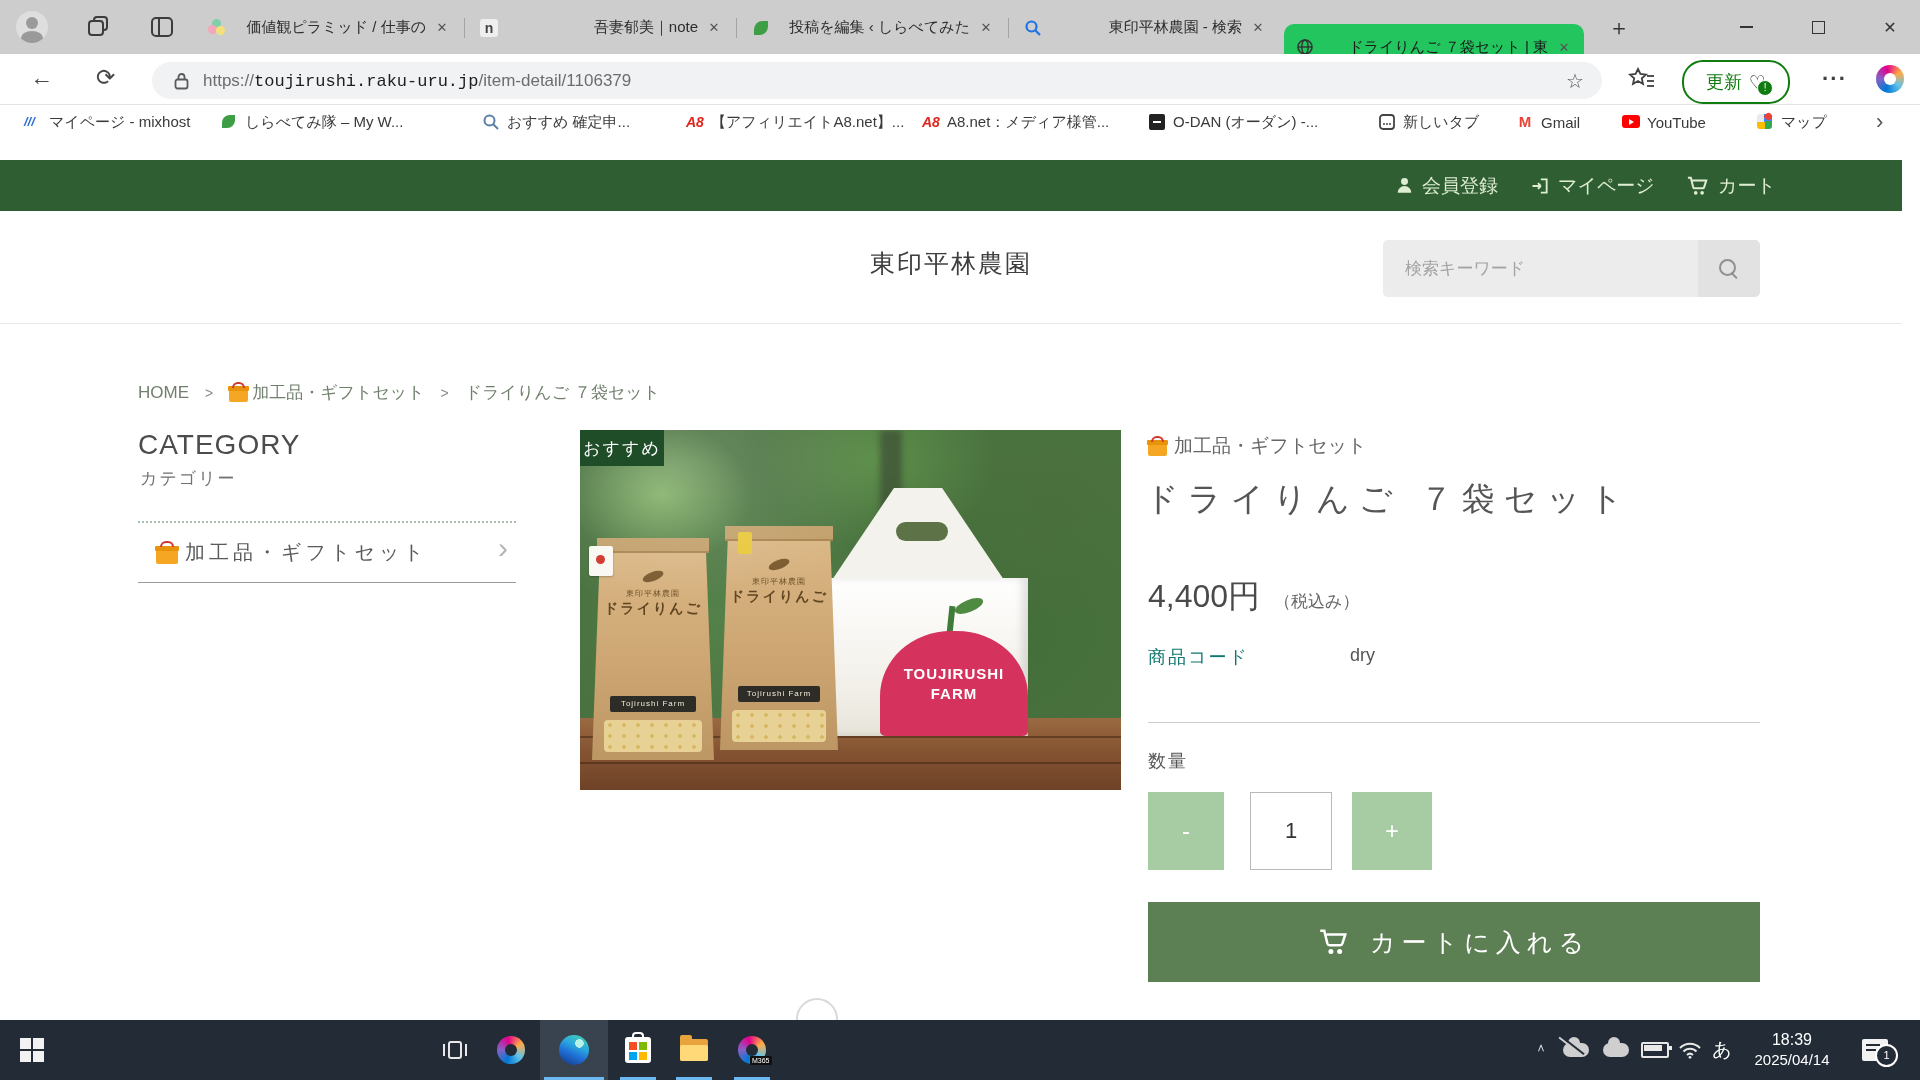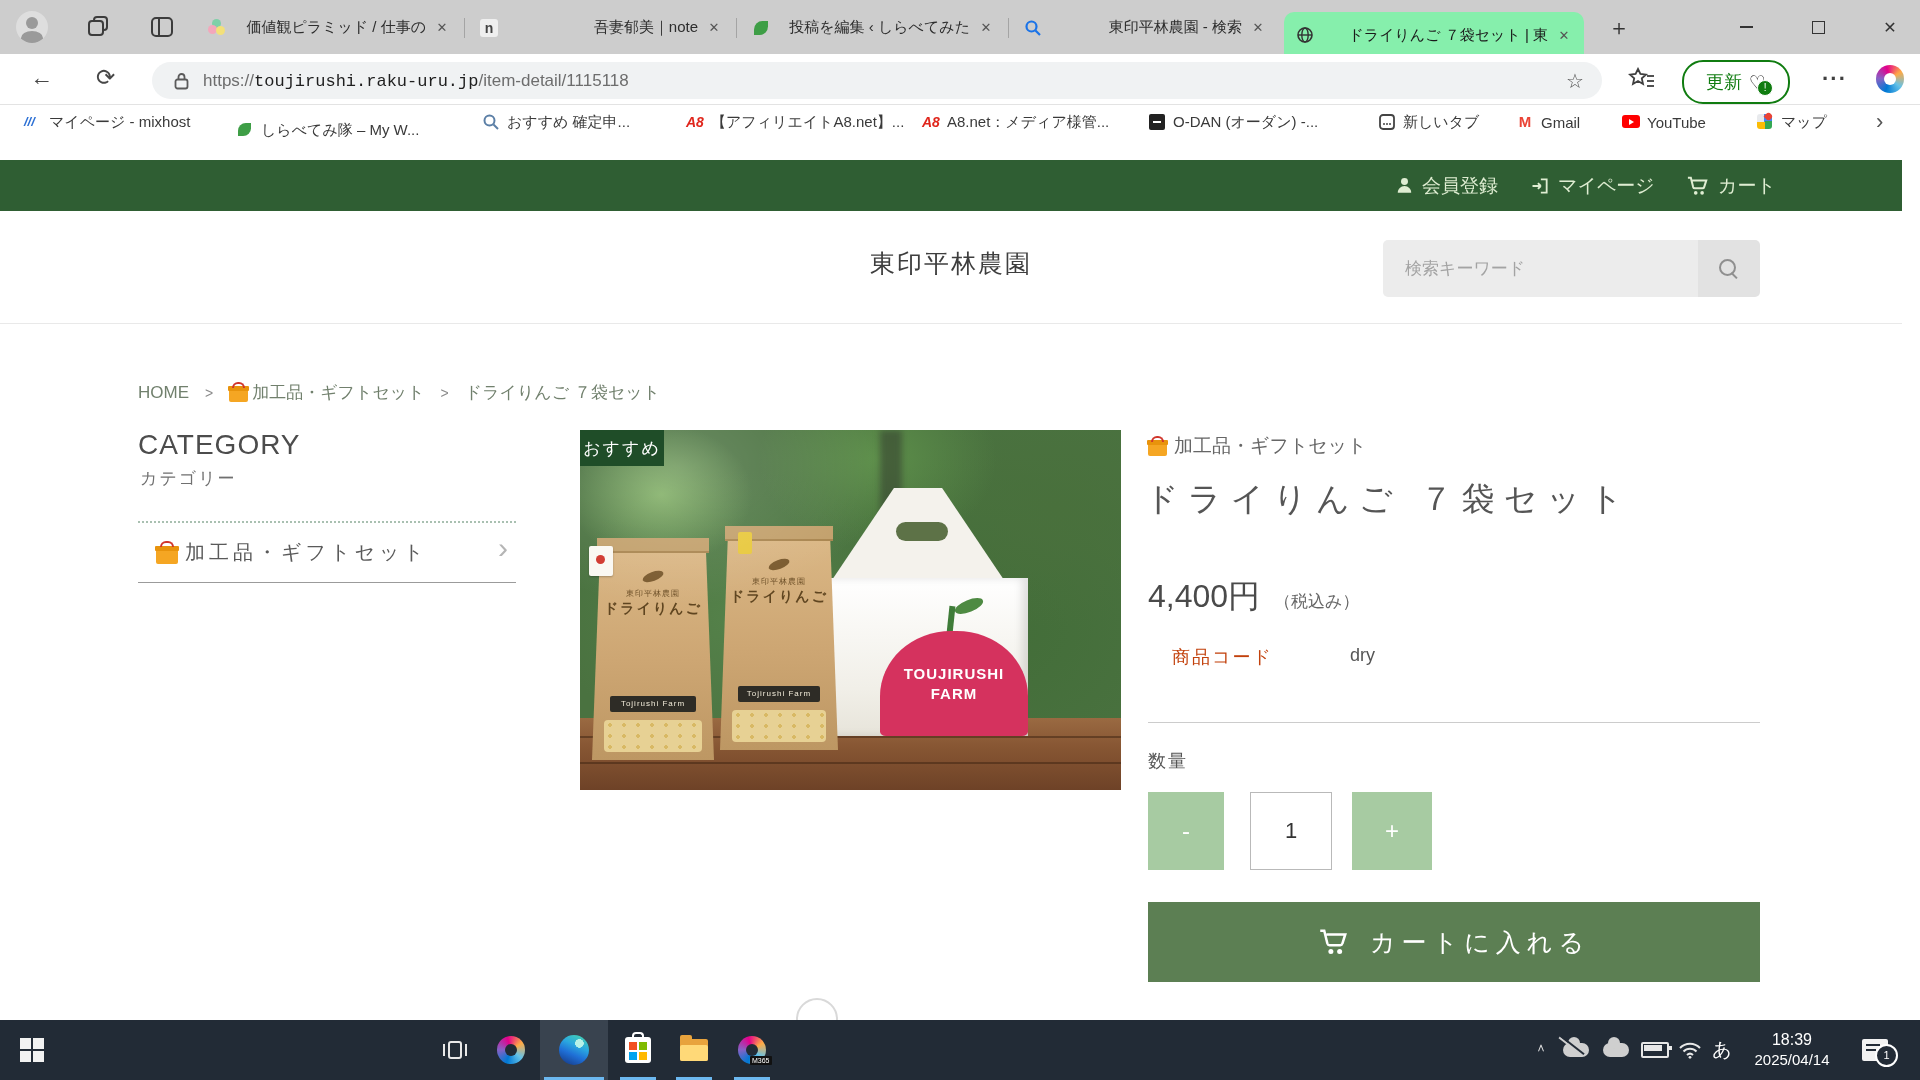--- a/index.html
+++ b/index.html
@@ -8,21 +8,21 @@
   .abs{position:absolute;}
   
   .tabstrip{position:absolute;left:0;top:0;width:1920px;height:54px;background:#cdcdcd;}
   .avatar{position:absolute;left:16px;top:11px;width:32px;height:32px;border-radius:50%;background:#dedede;overflow:hidden;}
   .avatar .head{position:absolute;left:10px;top:6px;width:12px;height:12px;border-radius:50%;background:#9a9a9a;}
   .avatar .body{position:absolute;left:5px;top:20px;width:22px;height:14px;border-radius:50% 50% 0 0;background:#9a9a9a;}
   .icobtn{position:absolute;top:13px;width:28px;height:28px;color:#3c3c3c;}
   .tab{position:absolute;top:9px;height:37px;display:flex;align-items:center;padding:0 12px;box-sizing:border-box;color:#2d2d2d;font-size:15px;}
   .tab .title{flex:1;white-space:nowrap;overflow:hidden;margin:0 8px;text-align:right;}
   .tab .x{color:#555;font-size:13px;width:16px;text-align:center;}
-  .tab.active{background:#86efac;border-radius:10px 10px 0 0;top:12px;height:46px;color:#1a1a1a;}
+  .tab.active{background:#22c55e;border-radius:10px 10px 0 0;top:24px;height:46px;color:#1a1a1a;}
   .tabsep{position:absolute;top:18px;width:1px;height:20px;background:#a4a4a4;}
   .fava{width:18px;height:18px;position:relative;flex:0 0 18px;}
   .winbtn{position:absolute;top:0;width:56px;height:54px;display:flex;align-items:center;justify-content:center;color:#333;}
   
   .toolbar{position:absolute;left:0;top:54px;width:1920px;height:51px;background:#fff;border-bottom:1px solid #e3e3e3;box-sizing:border-box;}
   .navico{position:absolute;top:64px;font-size:23px;color:#474747;top:10px;}
   .urlpill{position:absolute;left:152px;top:8px;width:1450px;height:37px;background:#f0f2f3;border-radius:19px;display:flex;align-items:center;}
   .urltext{font-size:17px;color:#6d6d6d;white-space:nowrap;}
   .urltext .domain{color:#1e1e1e;font-family:Liberation Mono, monospace;}
   .updatebtn{position:absolute;left:1682px;top:6px;width:104px;height:40px;border:2px solid #107c10;border-radius:21px;display:flex;align-items:center;justify-content:center;gap:7px;background:#fff;}
@@ -96,21 +96,21 @@
   .tagw{position:absolute;left:-3px;top:8px;width:24px;height:30px;background:#faf8f2;border-radius:2px;box-shadow:0 1px 2px rgba(0,0,0,.25);}
   .tagw .dot{position:absolute;left:7px;top:9px;width:9px;height:9px;border-radius:50%;background:#d0352b;}
   .tagy{position:absolute;left:18px;top:6px;width:14px;height:22px;background:#e8c83c;border-radius:2px;}
   .photolight{position:absolute;left:0;top:0;width:100%;height:100%;background:radial-gradient(300px 200px at 18% 10%,rgba(255,255,255,.18),rgba(0,0,0,0) 70%);pointer-events:none;}
   
   .pcat{position:absolute;left:1148px;top:294px;display:flex;align-items:center;gap:7px;font-size:19px;color:#666;}
   .ptitle{position:absolute;left:1145px;top:338px;font-size:33px;color:#555;letter-spacing:9px;}
   .pricerow{position:absolute;left:1148px;top:436px;display:flex;align-items:baseline;gap:14px;}
   .price{font-size:32px;color:#4a4a4a;}
   .tax{font-size:17px;color:#666;}
-  .coderow{position:absolute;left:1172px;top:506px;font-size:18px;color:#c2410c;letter-spacing:2px;}
+  .coderow{position:absolute;left:1148px;top:506px;font-size:18px;color:#0f766e;letter-spacing:2px;}
   .codeval{position:absolute;left:1350px;top:506px;font-size:18px;color:#555;}
   .phr{position:absolute;left:1148px;top:583px;width:612px;height:1px;background:#ccc;}
   .qtylbl{position:absolute;left:1148px;top:610px;font-size:18px;color:#555;letter-spacing:2px;}
   .stepbtn{position:absolute;top:653px;height:78px;background:#a7cba2;color:#fff;font-size:24px;display:flex;align-items:center;justify-content:center;}
   .qtyinput{position:absolute;left:1250px;top:653px;width:82px;height:78px;border:1px solid #b9b9b9;text-align:center;font-size:22px;color:#333;box-sizing:border-box;font-family:inherit;background:#fff;}
   .cartbtn{position:absolute;left:1148px;top:763px;width:612px;height:80px;background:#5c7f53;display:flex;align-items:center;justify-content:center;gap:20px;color:#fff;}
   .cartbtn .lbl{font-size:25px;letter-spacing:6px;}
   .bottomcircle{position:absolute;left:796px;top:859px;width:38px;height:38px;border-radius:50%;border:2px solid #d9d9d9;background:#fff;}
   
   .taskbar{position:absolute;left:0;top:1020px;width:1920px;height:60px;background:#222b36;}
@@ -237,21 +237,21 @@
   <div class="toolbar">
     <div class="navico" style="left:30px;">←</div>
     <div class="navico" style="left:96px;">⟳</div>
     <div class="urlpill">
       <span style="margin:0 14px 0 22px;">
         <svg width="15" height="18" viewBox="0 0 15 18">
             <rect x="1.5" y="7.5" width="12" height="9" rx="2" fill="none" stroke="#5a5a5a" stroke-width="1.8"></rect>
             <path d="M4.5 7.5V5a3 3 0 0 1 6 0v2.5" fill="none" stroke="#5a5a5a" stroke-width="1.8"></path>
           </svg>
       </span>
-      <span class="urltext"><span>https://</span><span class="domain">toujirushi.raku-uru.jp</span><span>/item-detail/1115118</span></span>
+      <span class="urltext"><span>https://</span><span class="domain">toujirushi.raku-uru.jp</span><span>/item-detail/1106379</span></span>
       <span style="margin-left:auto;margin-right:18px;font-size:20px;color:#555;">☆</span>
     </div>
     <div class="abs" style="left:1628px;top:13px;">
       <svg width="28" height="26" viewBox="0 0 28 26">
           <path d="M10 2l2.4 5 5.6.6-4.2 3.8 1.2 5.6L10 14l-5 3 1.2-5.6L2 7.6 7.6 7z" fill="none" stroke="#3f3f3f" stroke-width="1.8"></path>
           <line x1="19" y1="9" x2="26" y2="9" stroke="#3f3f3f" stroke-width="1.8"></line>
           <line x1="19" y1="14" x2="26" y2="14" stroke="#3f3f3f" stroke-width="1.8"></line>
           <line x1="19" y1="19" x2="26" y2="19" stroke="#3f3f3f" stroke-width="1.8"></line>
         </svg>
     </div>
@@ -263,21 +263,21 @@
     <div class="abs donut" style="left:1876px;top:11px;width:28px;height:28px;">
         <div class="hole"></div>
       </div>
   </div>
 
   <div class="bmbar">
     <div class="bm" style="left:24px;">
       <span class="bmico" style="color:#2b6fd4;font-weight:bold;font-style:italic;font-size:13px;line-height:18px;">///</span>
       <span>マイページ - mixhost</span>
     </div>
-    <div class="bm" style="left:236px;margin-top:8px;">
+    <div class="bm" style="left:220px;">
       <span class="bmico">
           <span class="abs" style="left:2px;top:2px;width:13px;height:13px;background:#3e9e46;border-radius:60% 0 60% 0;"></span>
         </span>
       <span>しらべてみ隊 – My W...</span>
     </div>
     <div class="bm" style="left:482px;">
       <span class="bmico">
         <svg width="18" height="18" viewBox="0 0 18 18">
             <circle cx="7.5" cy="7.5" r="5" fill="none" stroke="#5b7fa6" stroke-width="2"></circle>
             <line x1="11.5" y1="11.5" x2="16" y2="16" stroke="#5b7fa6" stroke-width="2"></line>

